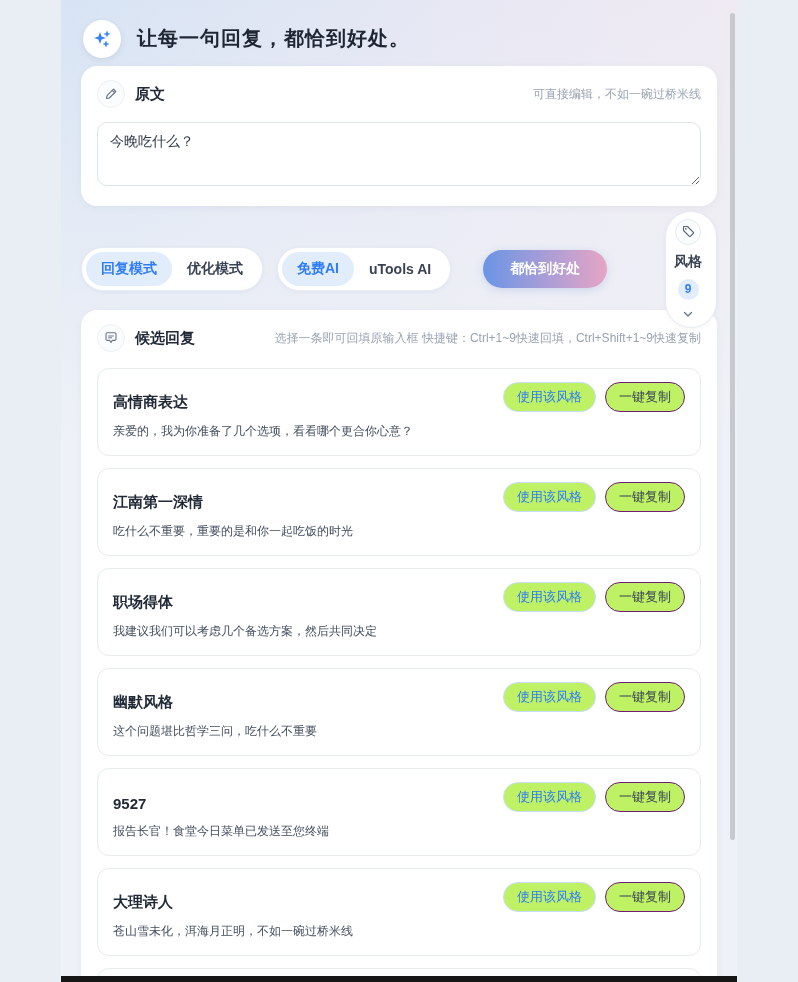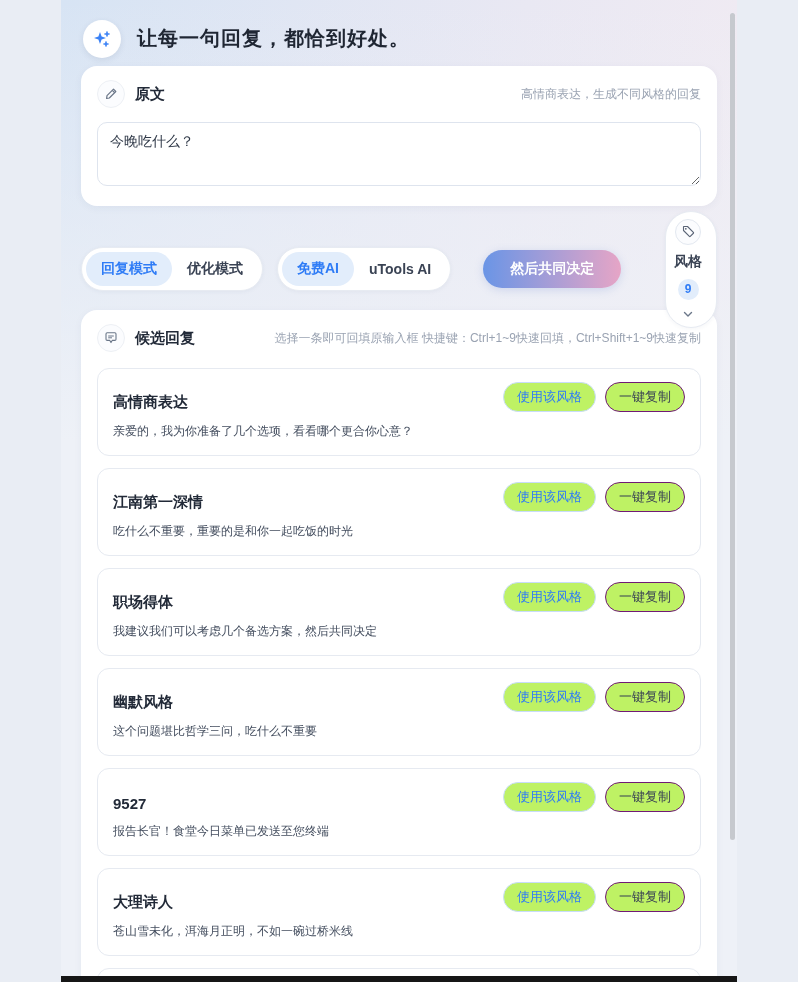--- a/index.html
+++ b/index.html
@@ -259,35 +259,35 @@
 
   <section class="card source-card">
     <div class="card-head">
       <span class="icon-circle">
         <svg width="14" height="14" viewBox="0 0 14 14" fill="none">
           <path d="M9.5 2.2 L11.8 4.5 L5.3 11 L2.6 11.4 L3 8.7 Z" stroke="#6b7789" stroke-width="1.2" stroke-linejoin="round"></path>
           <path d="M8.3 3.4 L10.6 5.7" stroke="#6b7789" stroke-width="1.2"></path>
         </svg>
       </span>
       <span class="card-title">原文</span>
-      <span class="hint">高情商表达，生成不同风格的回复</span>
+      <span class="hint">可直接编辑，不如一碗过桥米线</span>
     </div>
     <textarea class="source-textarea" spellcheck="false" style="">今晚吃什么？</textarea>
   </section>
 
   <section class="toolbar">
     <div class="toggle-group">
       <button class="toggle active">回复模式</button>
       <button class="toggle">优化模式</button>
     </div>
     <div class="toggle-group">
       <button class="toggle active">免费AI</button>
       <button class="toggle">uTools AI</button>
     </div>
-    <button class="generate-btn">然后共同决定</button>
+    <button class="generate-btn">都恰到好处</button>
     <div class="style-dropdown">
       <span class="tag-circle">
         <svg width="13" height="13" viewBox="0 0 13 13" fill="none">
           <path d="M1.5 5.5 V1.8 a0.3 0.3 0 0 1 0.3-0.3 H5.5 L11.4 7.4 a0.6 0.6 0 0 1 0 0.85 L8.25 11.4 a0.6 0.6 0 0 1-0.85 0 Z" stroke="#5a6476" stroke-width="1.1" stroke-linejoin="round"></path>
           <circle cx="3.8" cy="3.8" r="0.9" fill="#5a6476"></circle>
         </svg>
       </span>
       <span class="style-label">风格</span>
       <span class="count-badge">9</span>
       <span>

